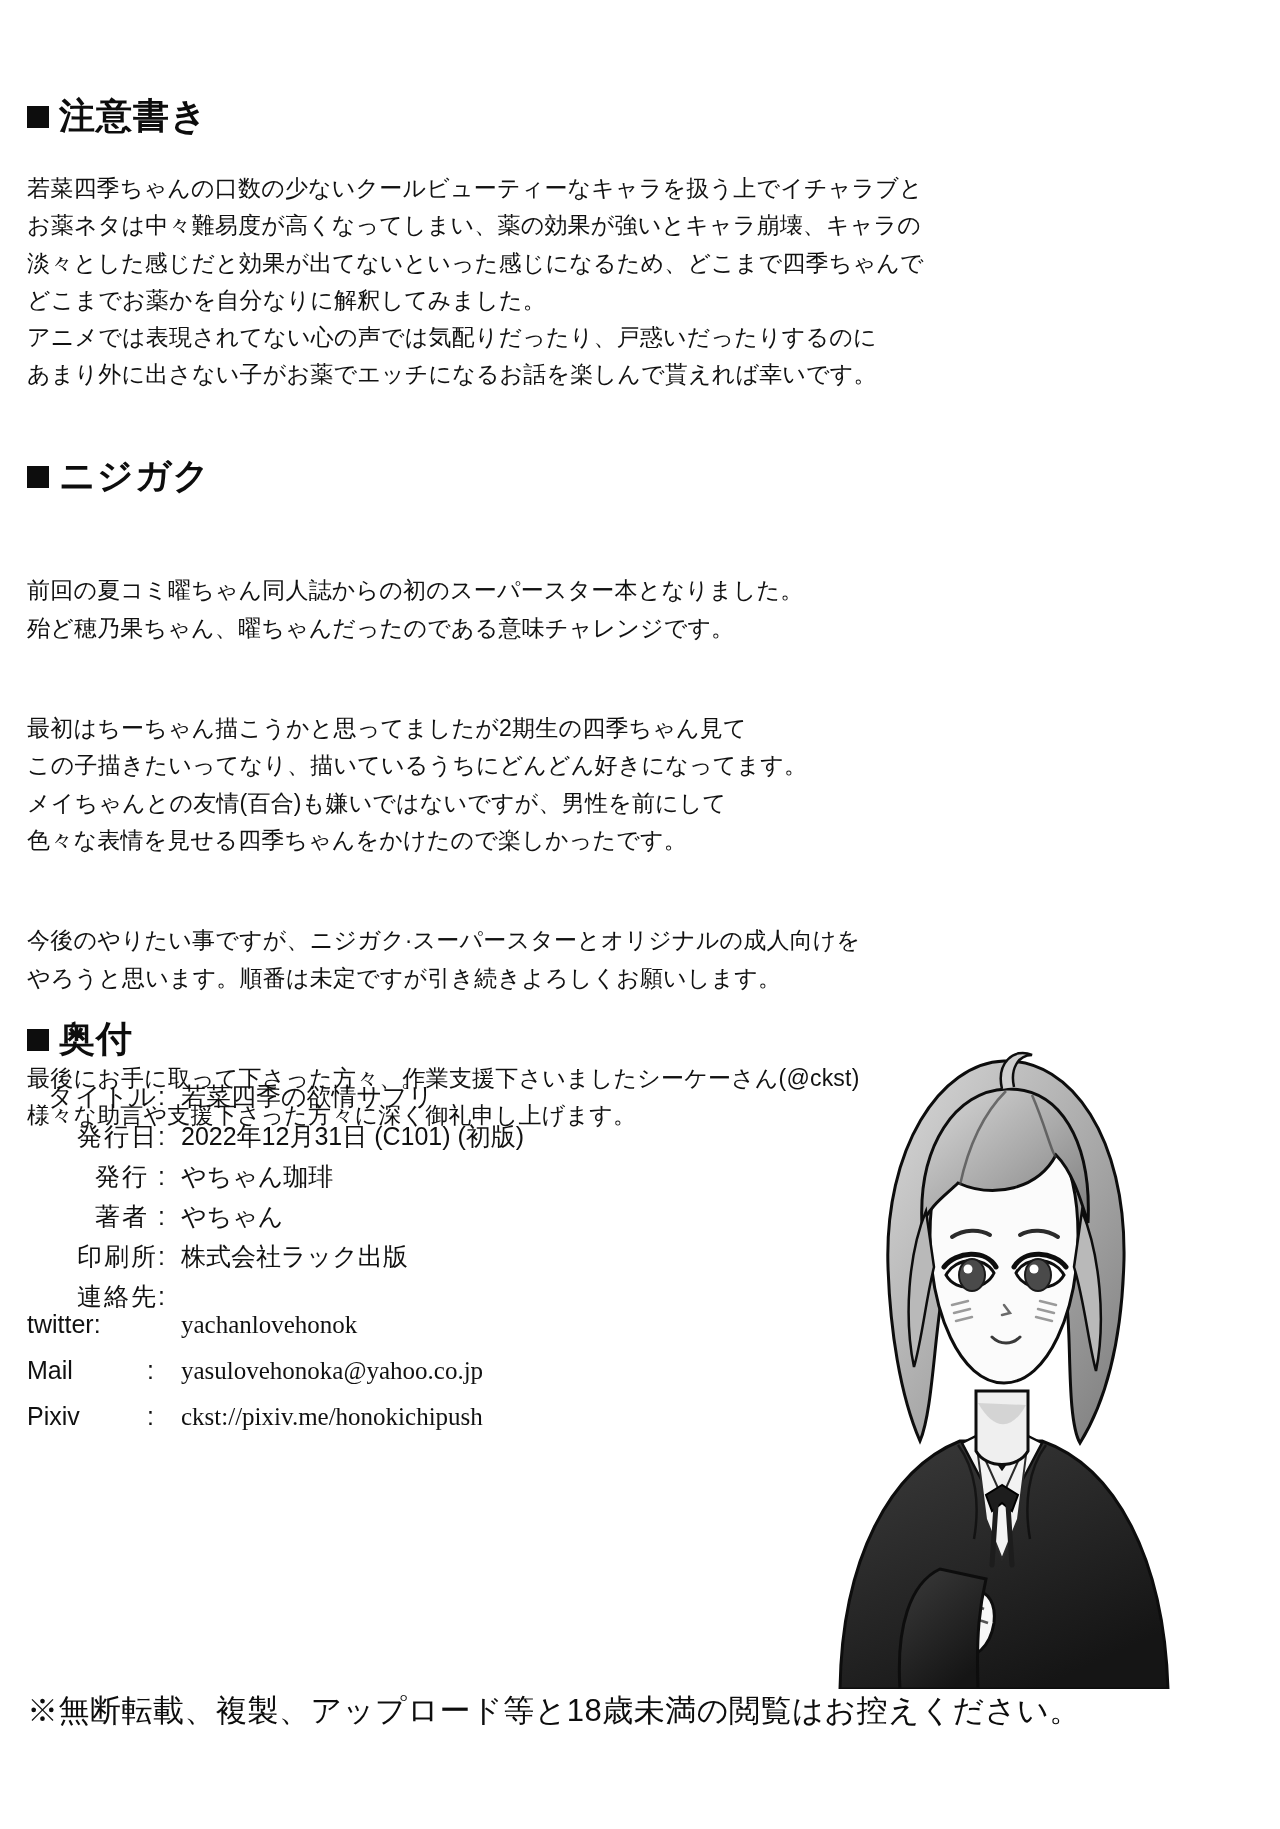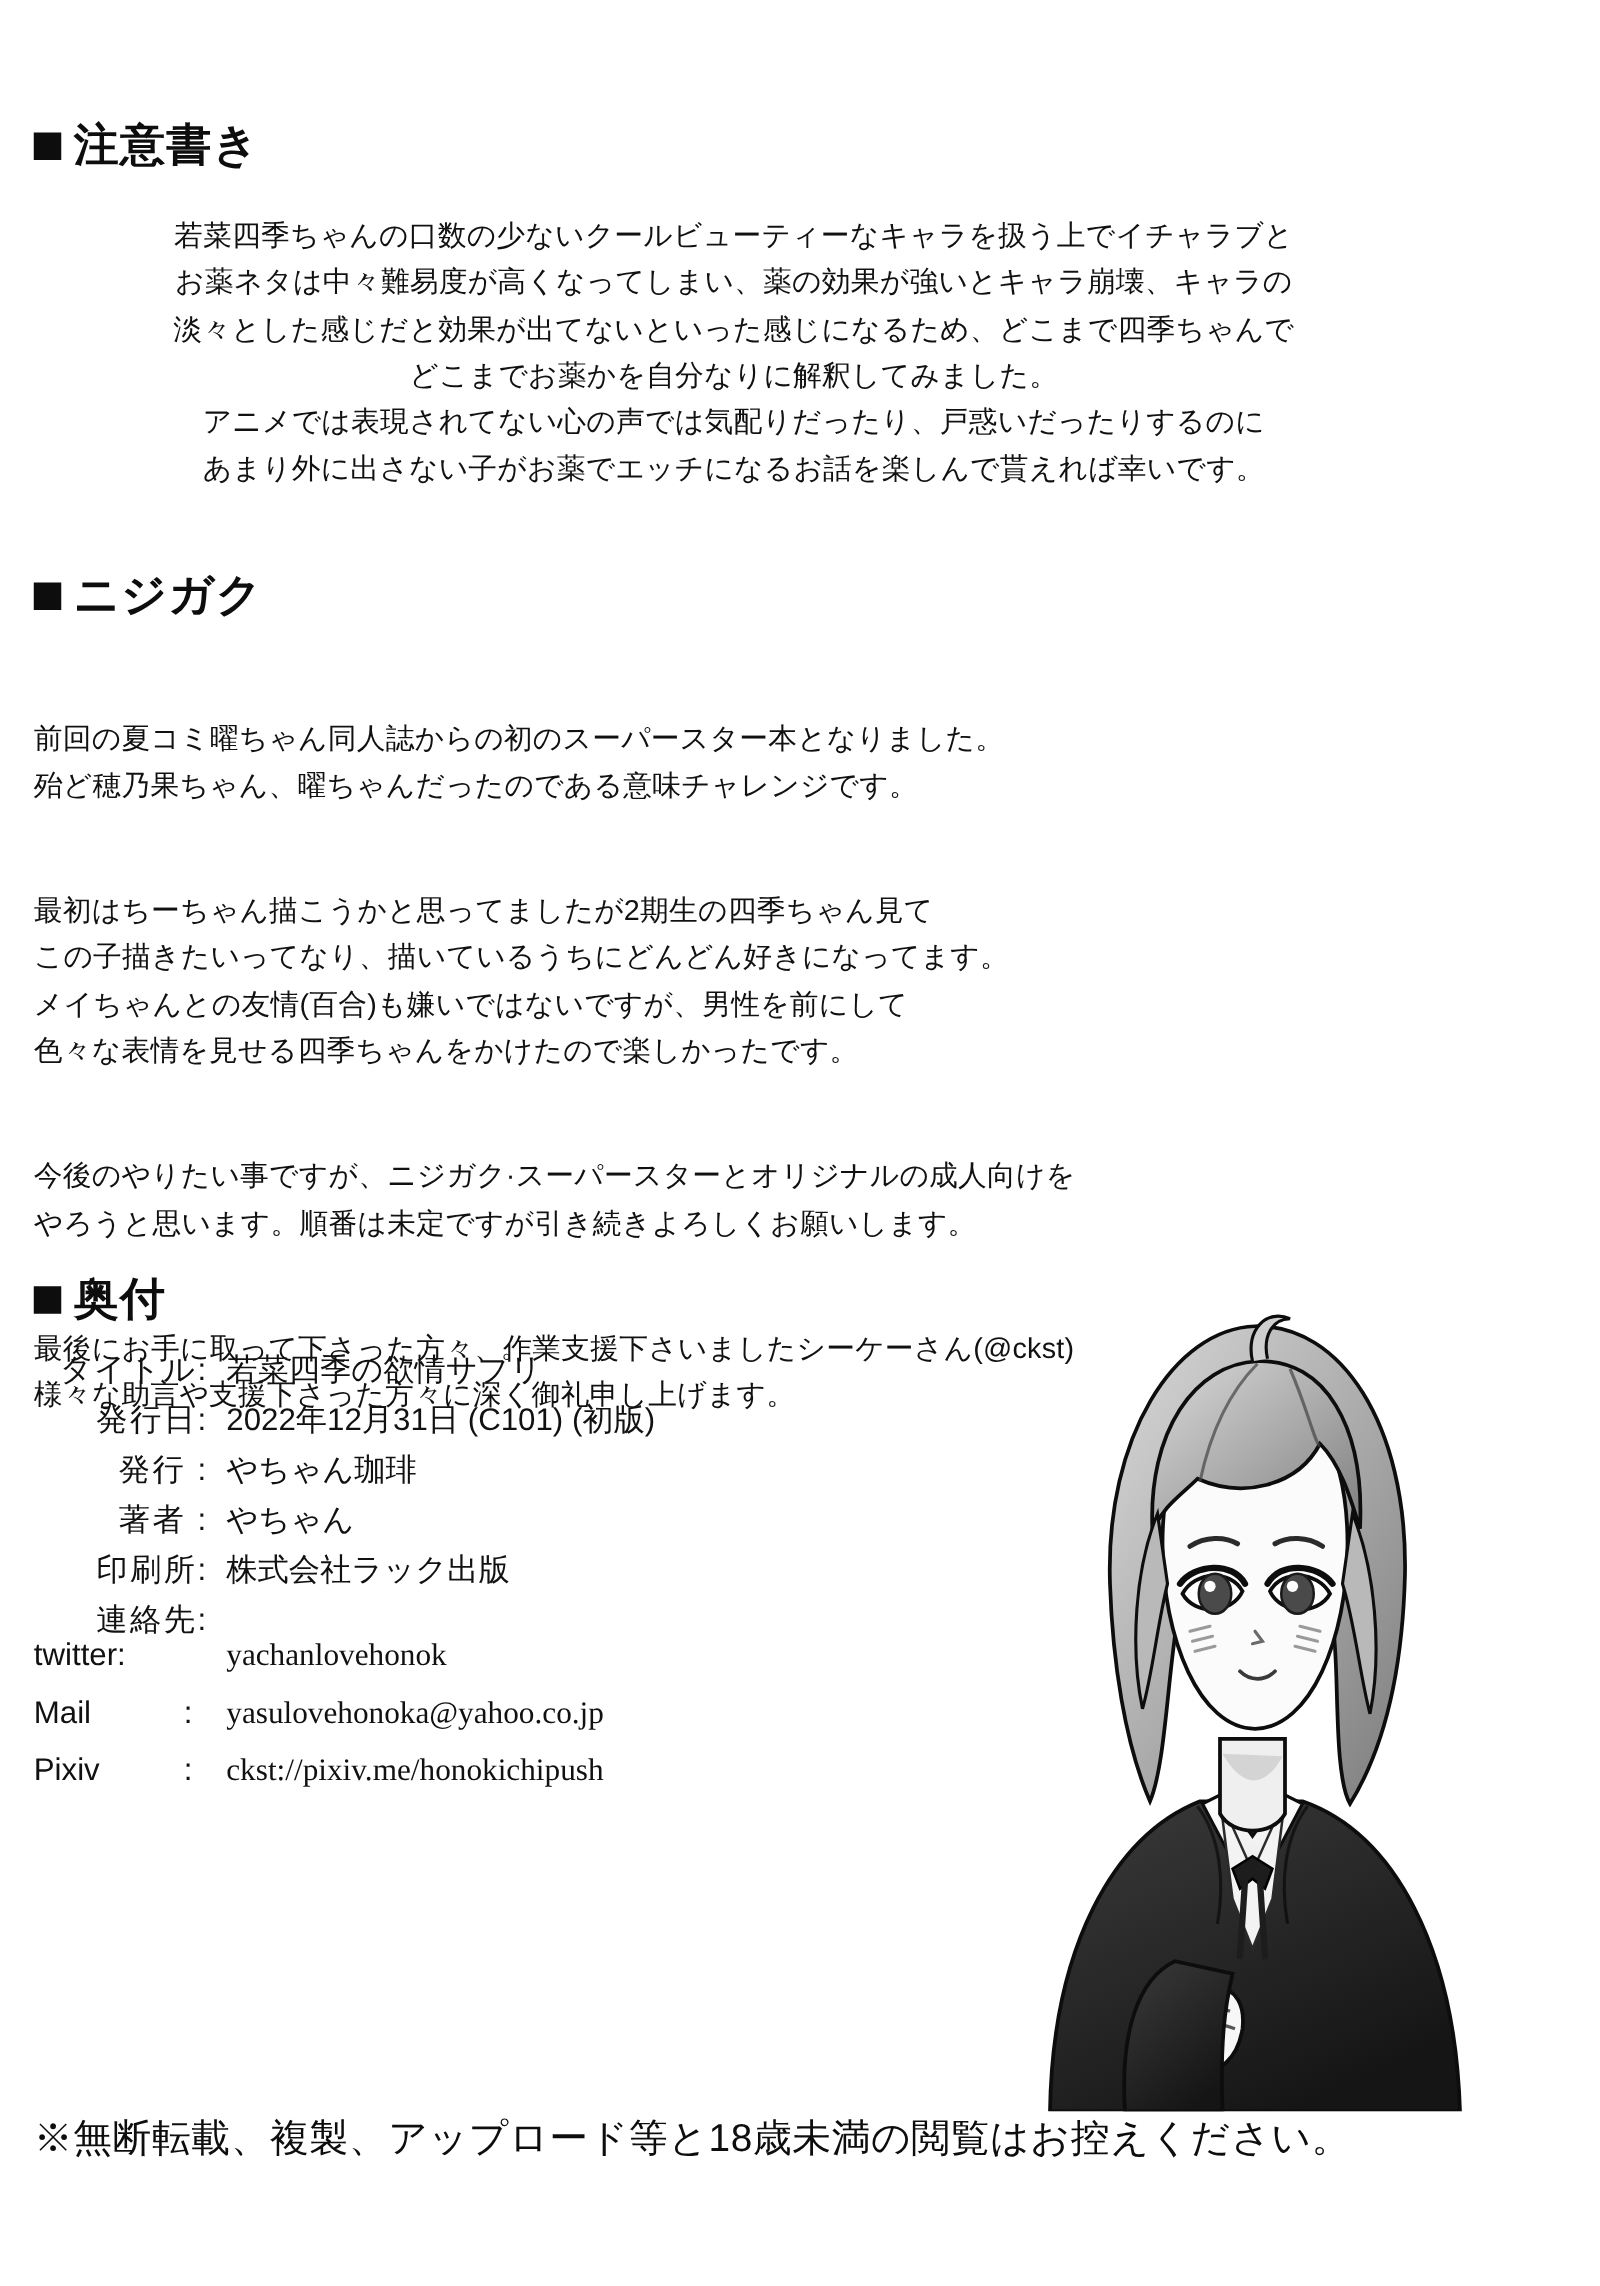--- a/index.html
+++ b/index.html
@@ -42,21 +42,21 @@
     color: #111111;
     white-space: pre-line;
     letter-spacing: 0.2px;
   }
   .para {
     margin-bottom: 26px;
     white-space: pre-line;
   }
   
   #notice-heading { position: absolute; left: 27px; top: 92px; }
-  #notice-body    { position: absolute; left: 27px; top: 170px; width: 1120px; text-align: center; }
+  #notice-body    { position: absolute; left: 27px; top: 170px; width: 1120px; }
 
   
   #afterword-heading { position: absolute; left: 27px; top: 452px; }
   #afterword-body    { position: absolute; left: 27px; top: 535px; width: 1120px; }
 
   
   #colophon-heading { position: absolute; left: 27px; top: 1015px; }
   #colophon-table {
     position: absolute;
     left: 27px;

